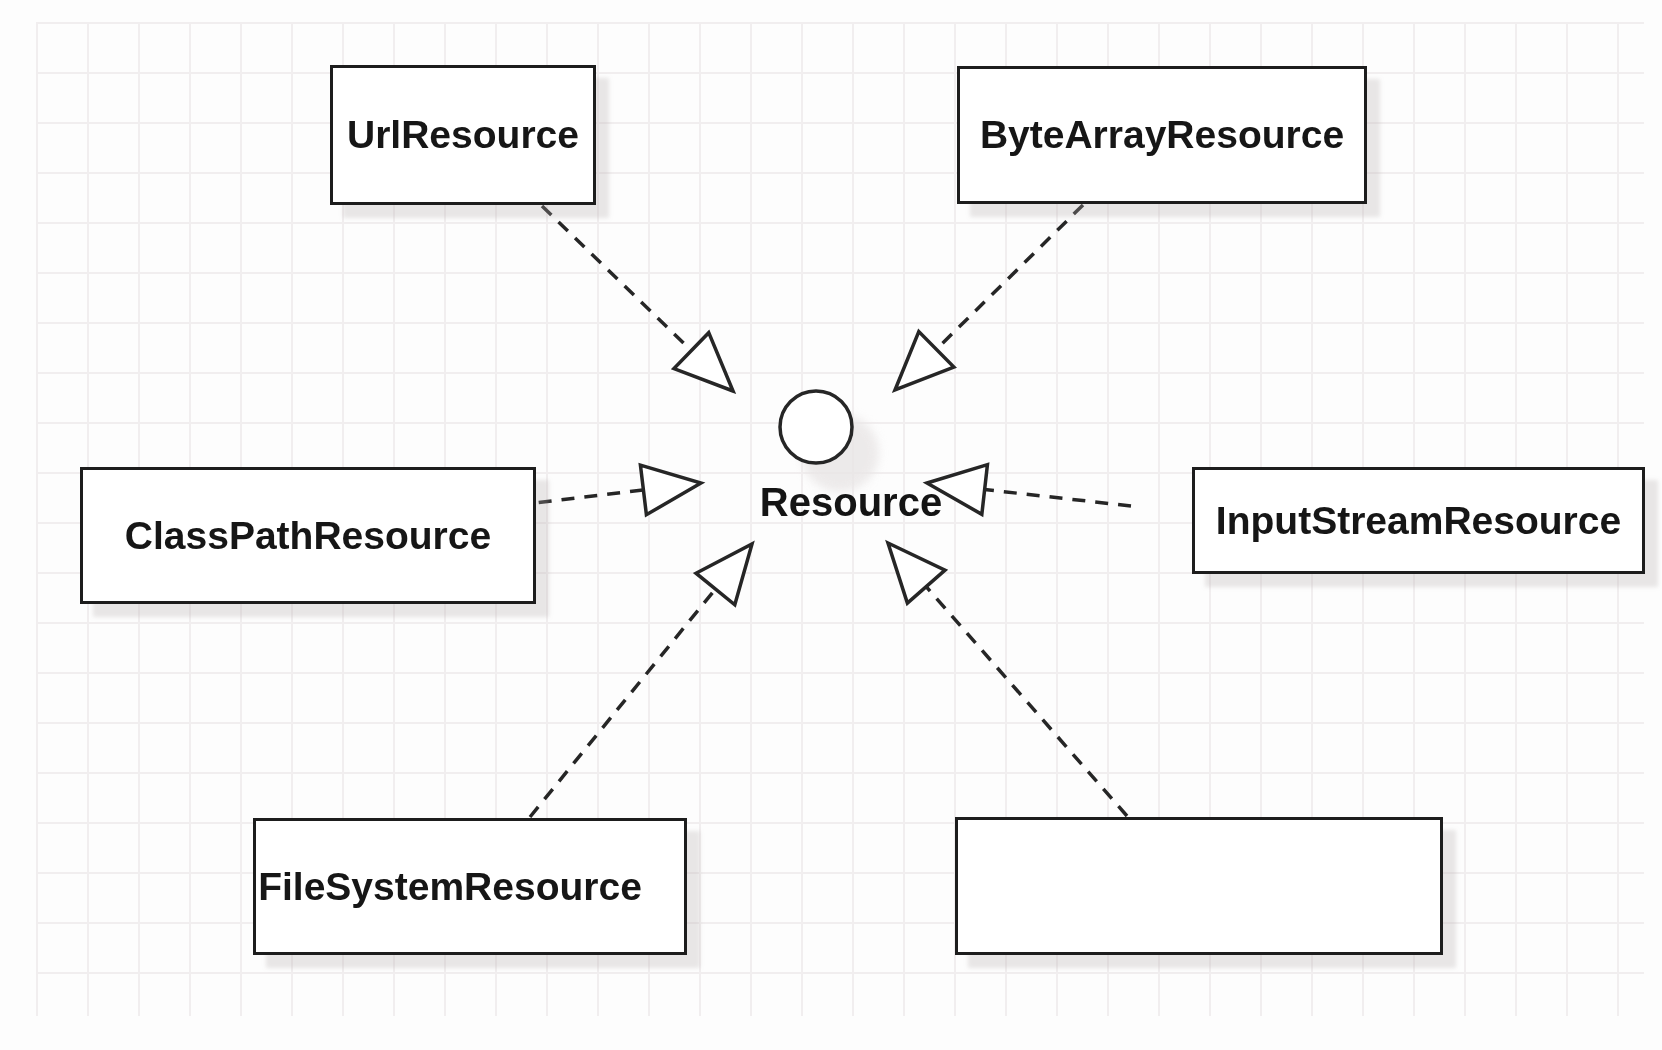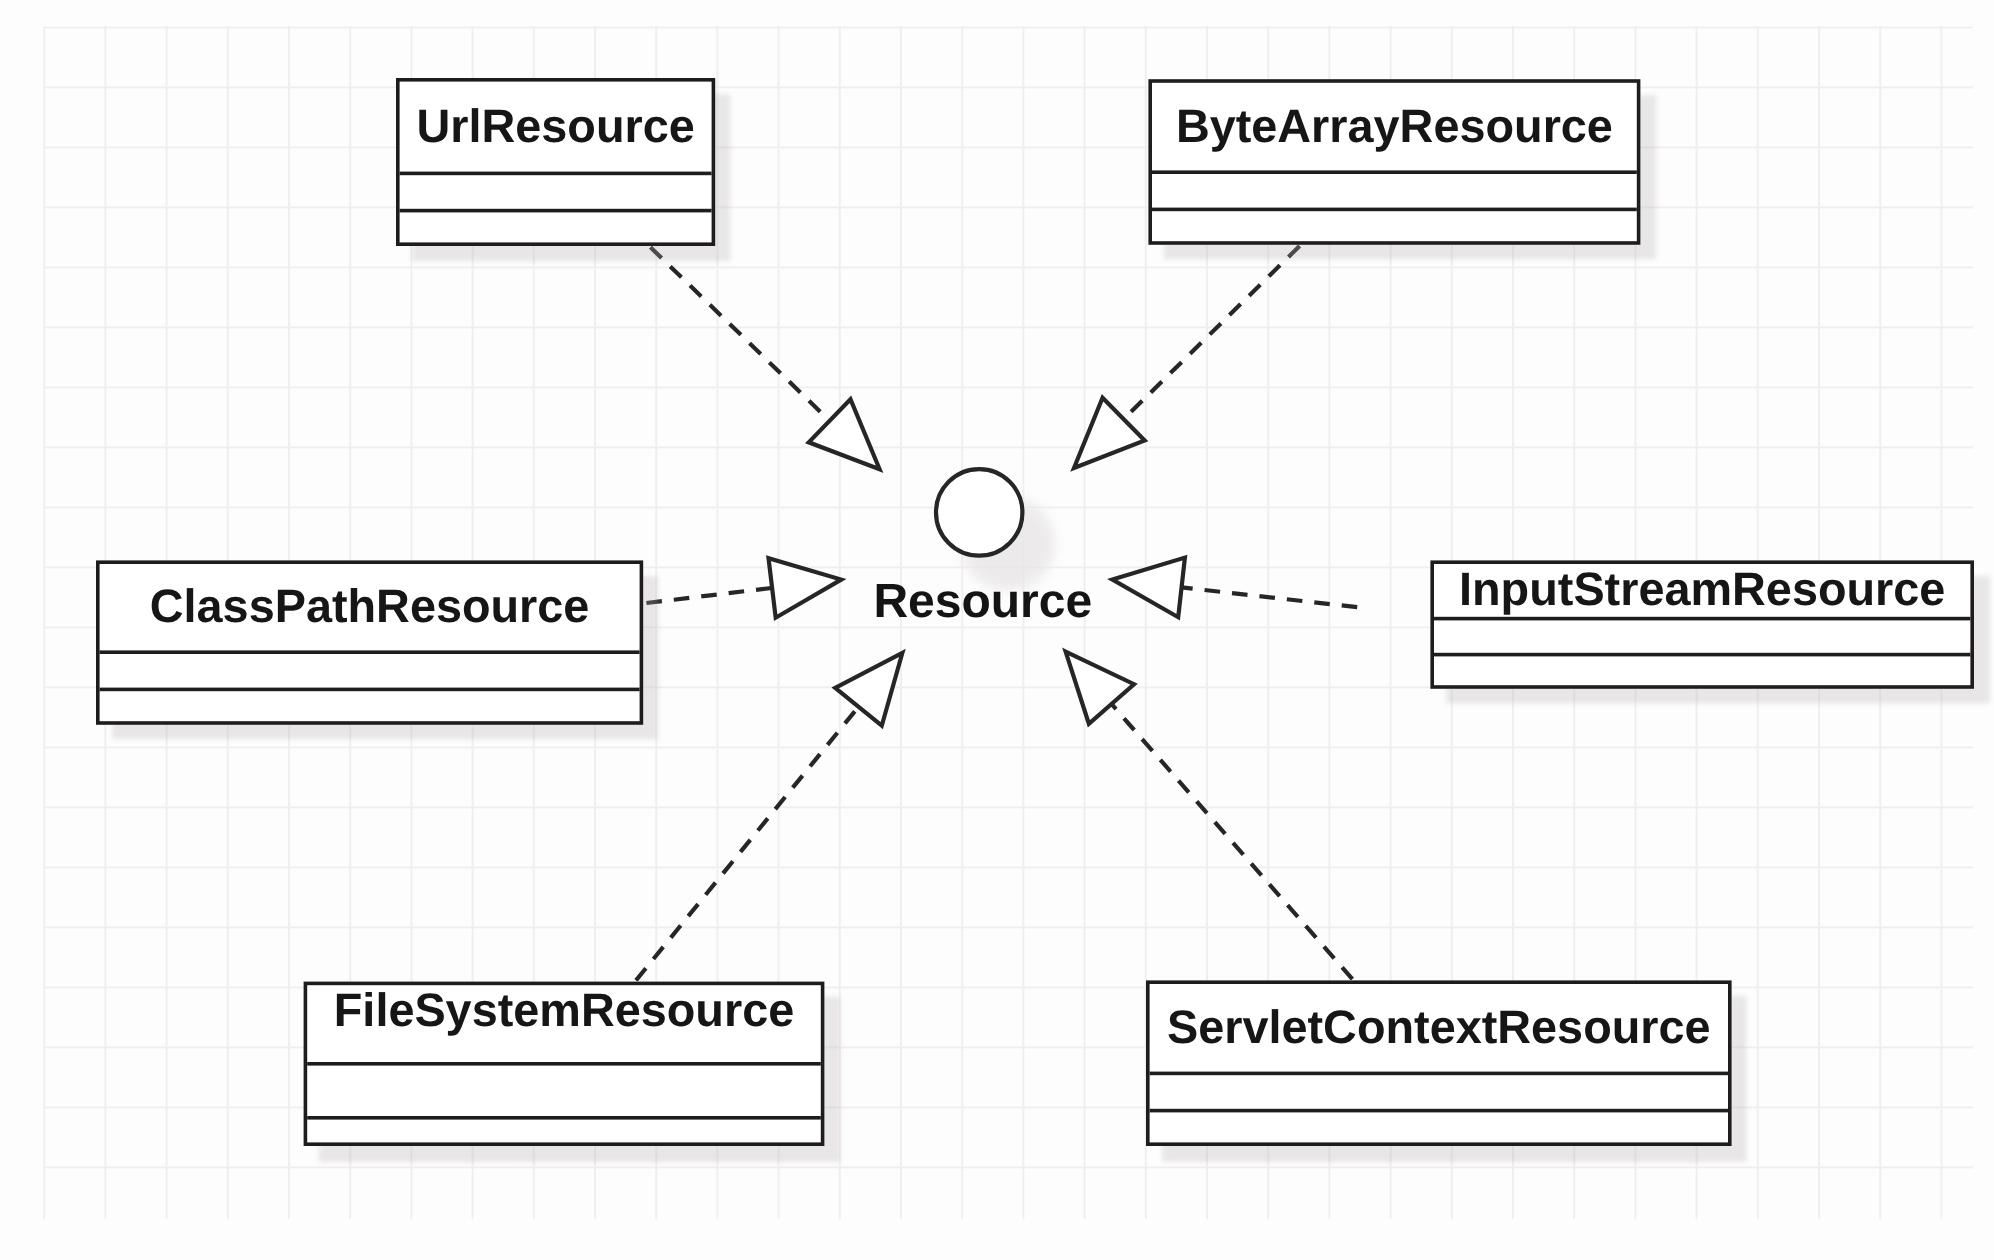--- a/index.html
+++ b/index.html
@@ -46,21 +46,21 @@
     fill: #e9e6e6;
     opacity: 0.8;
     filter: blur(5px);
   }
   .class-box {
     position: absolute;
     box-sizing: border-box;
     background: #ffffff;
     border: 3px solid #1d1d1d;
     display: flex;
-    flex-direction: column;
+    flex-direction: row;
     box-shadow: 13px 13px 4px rgba(180, 174, 174, 0.28);
   }
   .name-compartment {
     flex: 1;
     display: flex;
     align-items: center;
     justify-content: center;
     font-weight: bold;
     font-size: 39px;
     color: #161616;
@@ -75,20 +75,21 @@
     height: 25px;
     border-top: 3px solid #1d1d1d;
   }
   .iface-label {
     position: absolute;
     transform: translate(-50%, -50%);
     font-weight: bold;
     font-size: 40px;
     color: #141414;
     white-space: nowrap;
+    margin-left: 32px;
   }
 </style>
 </head>
 <body>
 
 <div class="canvas">
   <div class="grid-layer"></div>
 
   <svg class="connectors" viewBox="0 0 1662 1050" xmlns="http://www.w3.org/2000/svg">
       <circle cx="840" cy="453" r="39" class="iface-circle-shadow"></circle>
@@ -139,17 +140,16 @@
     <div class="name-compartment">InputStreamResource</div>
     <div class="attr-compartment"></div>
     <div class="method-compartment"></div>
   </div>
     <div class="class-box" style="left: 253px; top: 818px; width: 434px; height: 137px; gap: 20px;">
     <div class="name-compartment">FileSystemResource</div>
     <div class="attr-compartment"></div>
     <div class="method-compartment"></div>
   </div>
     <div class="class-box" style="left: 955px; top: 817px; width: 488px; height: 138px;">
-    <div class="name-compartment">ServletContextResource</div>
     <div class="attr-compartment"></div>
     <div class="method-compartment"></div>
   </div>
   </div>
 
 </body></html>

